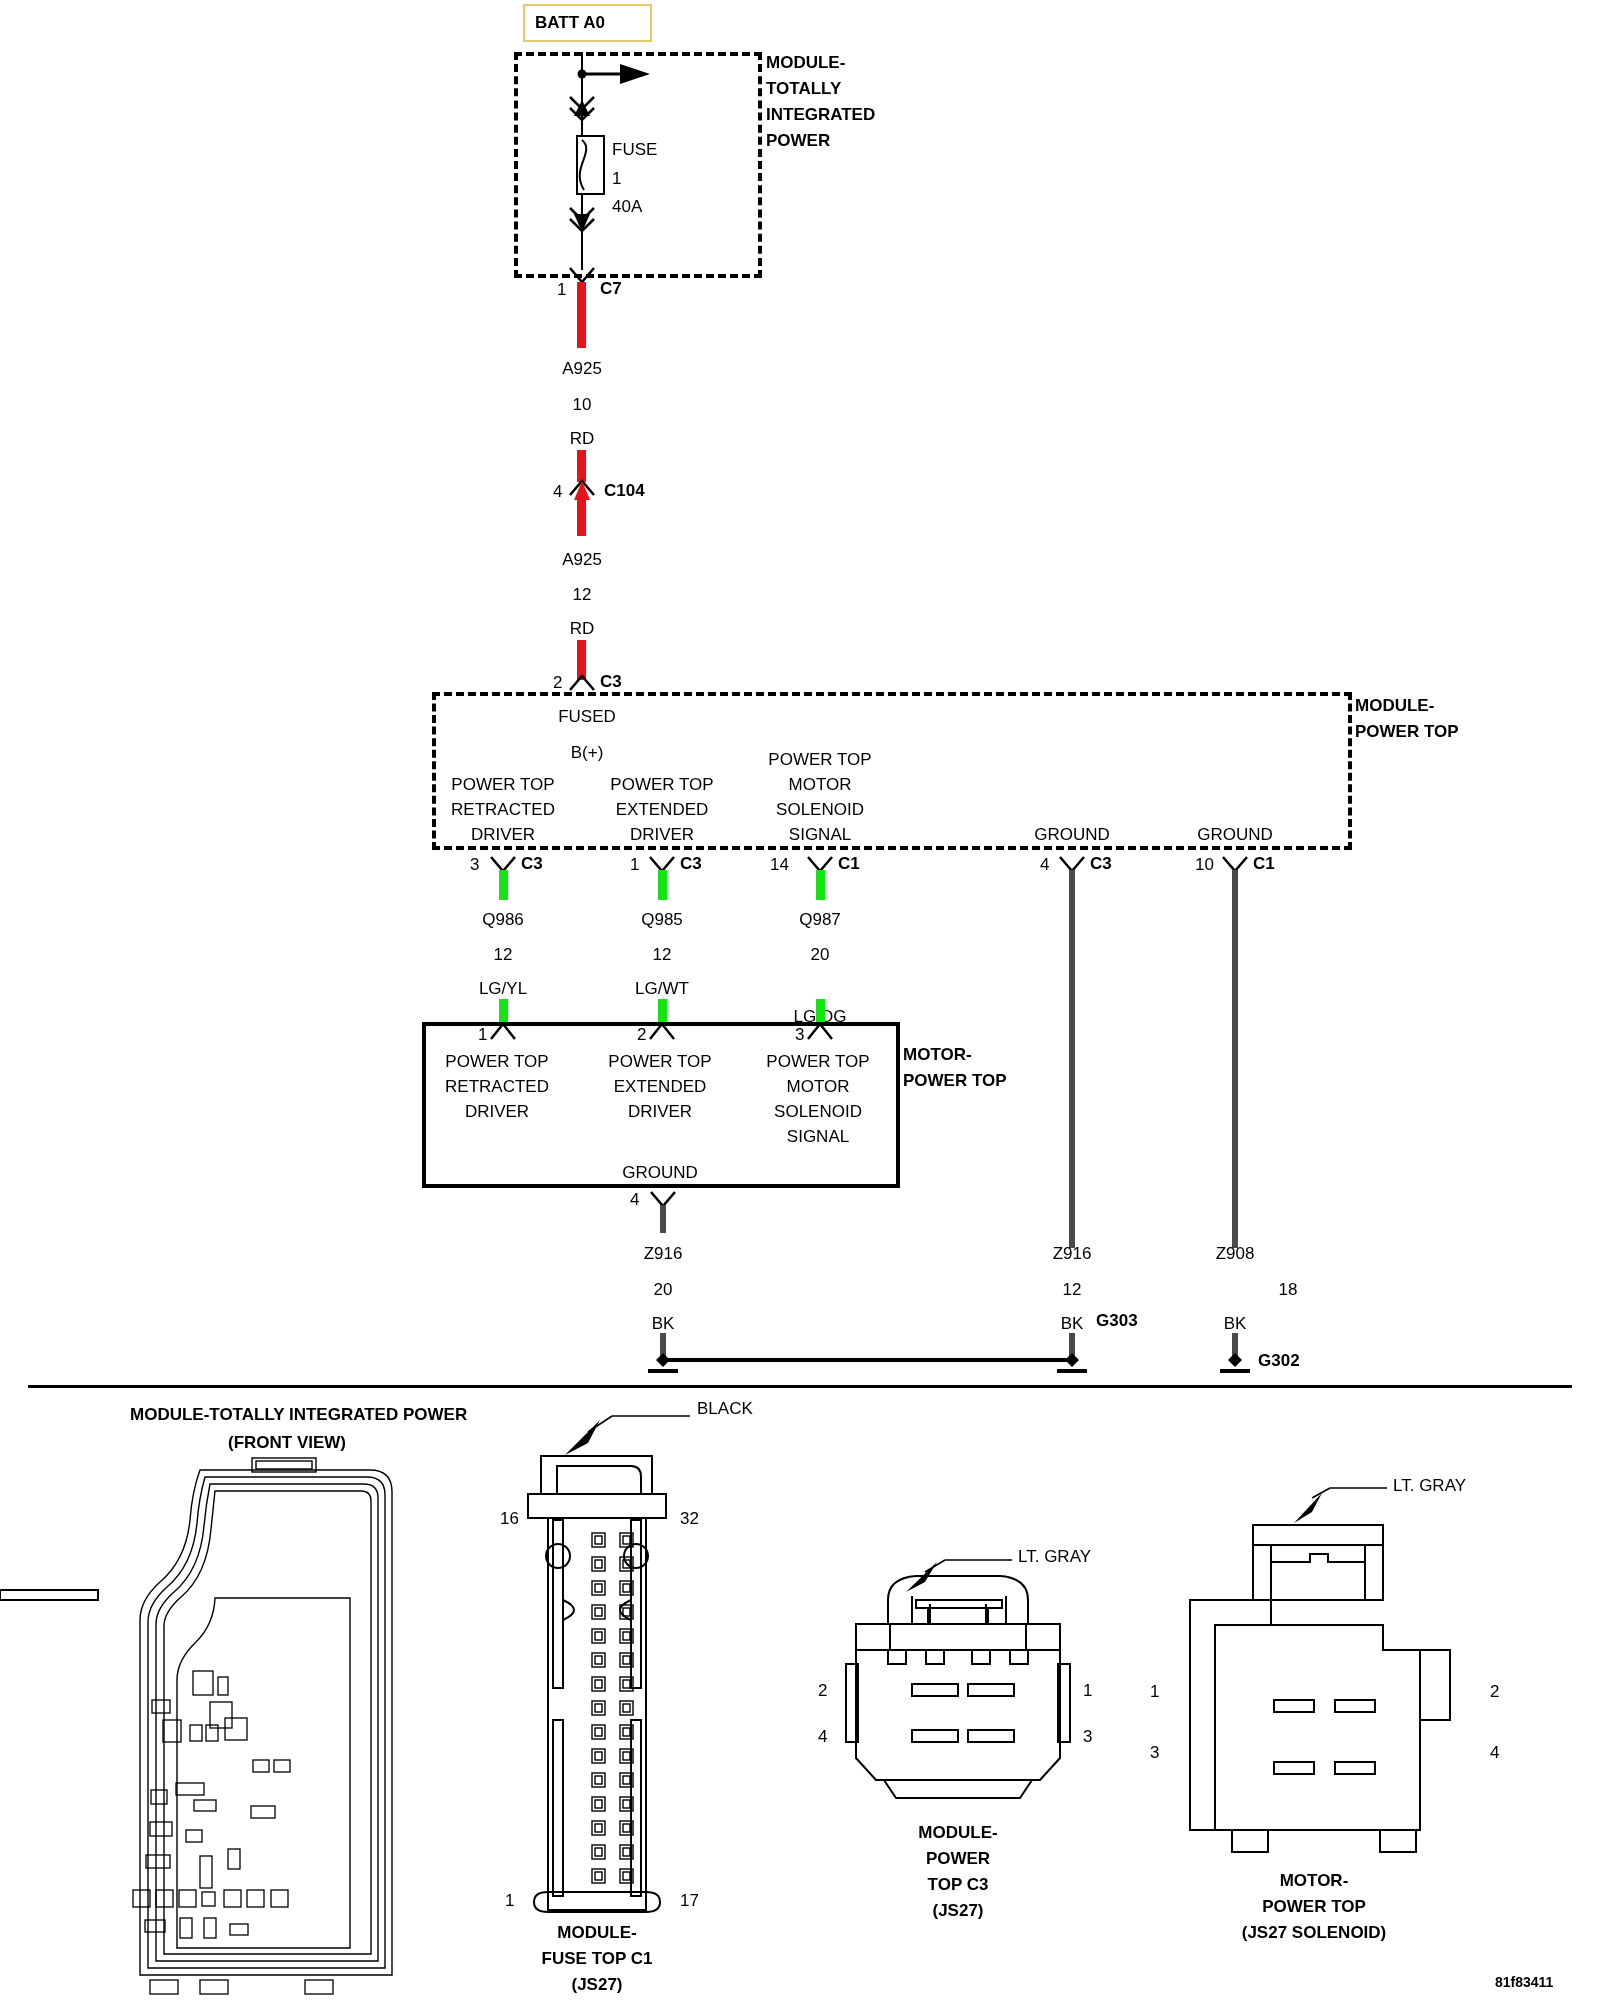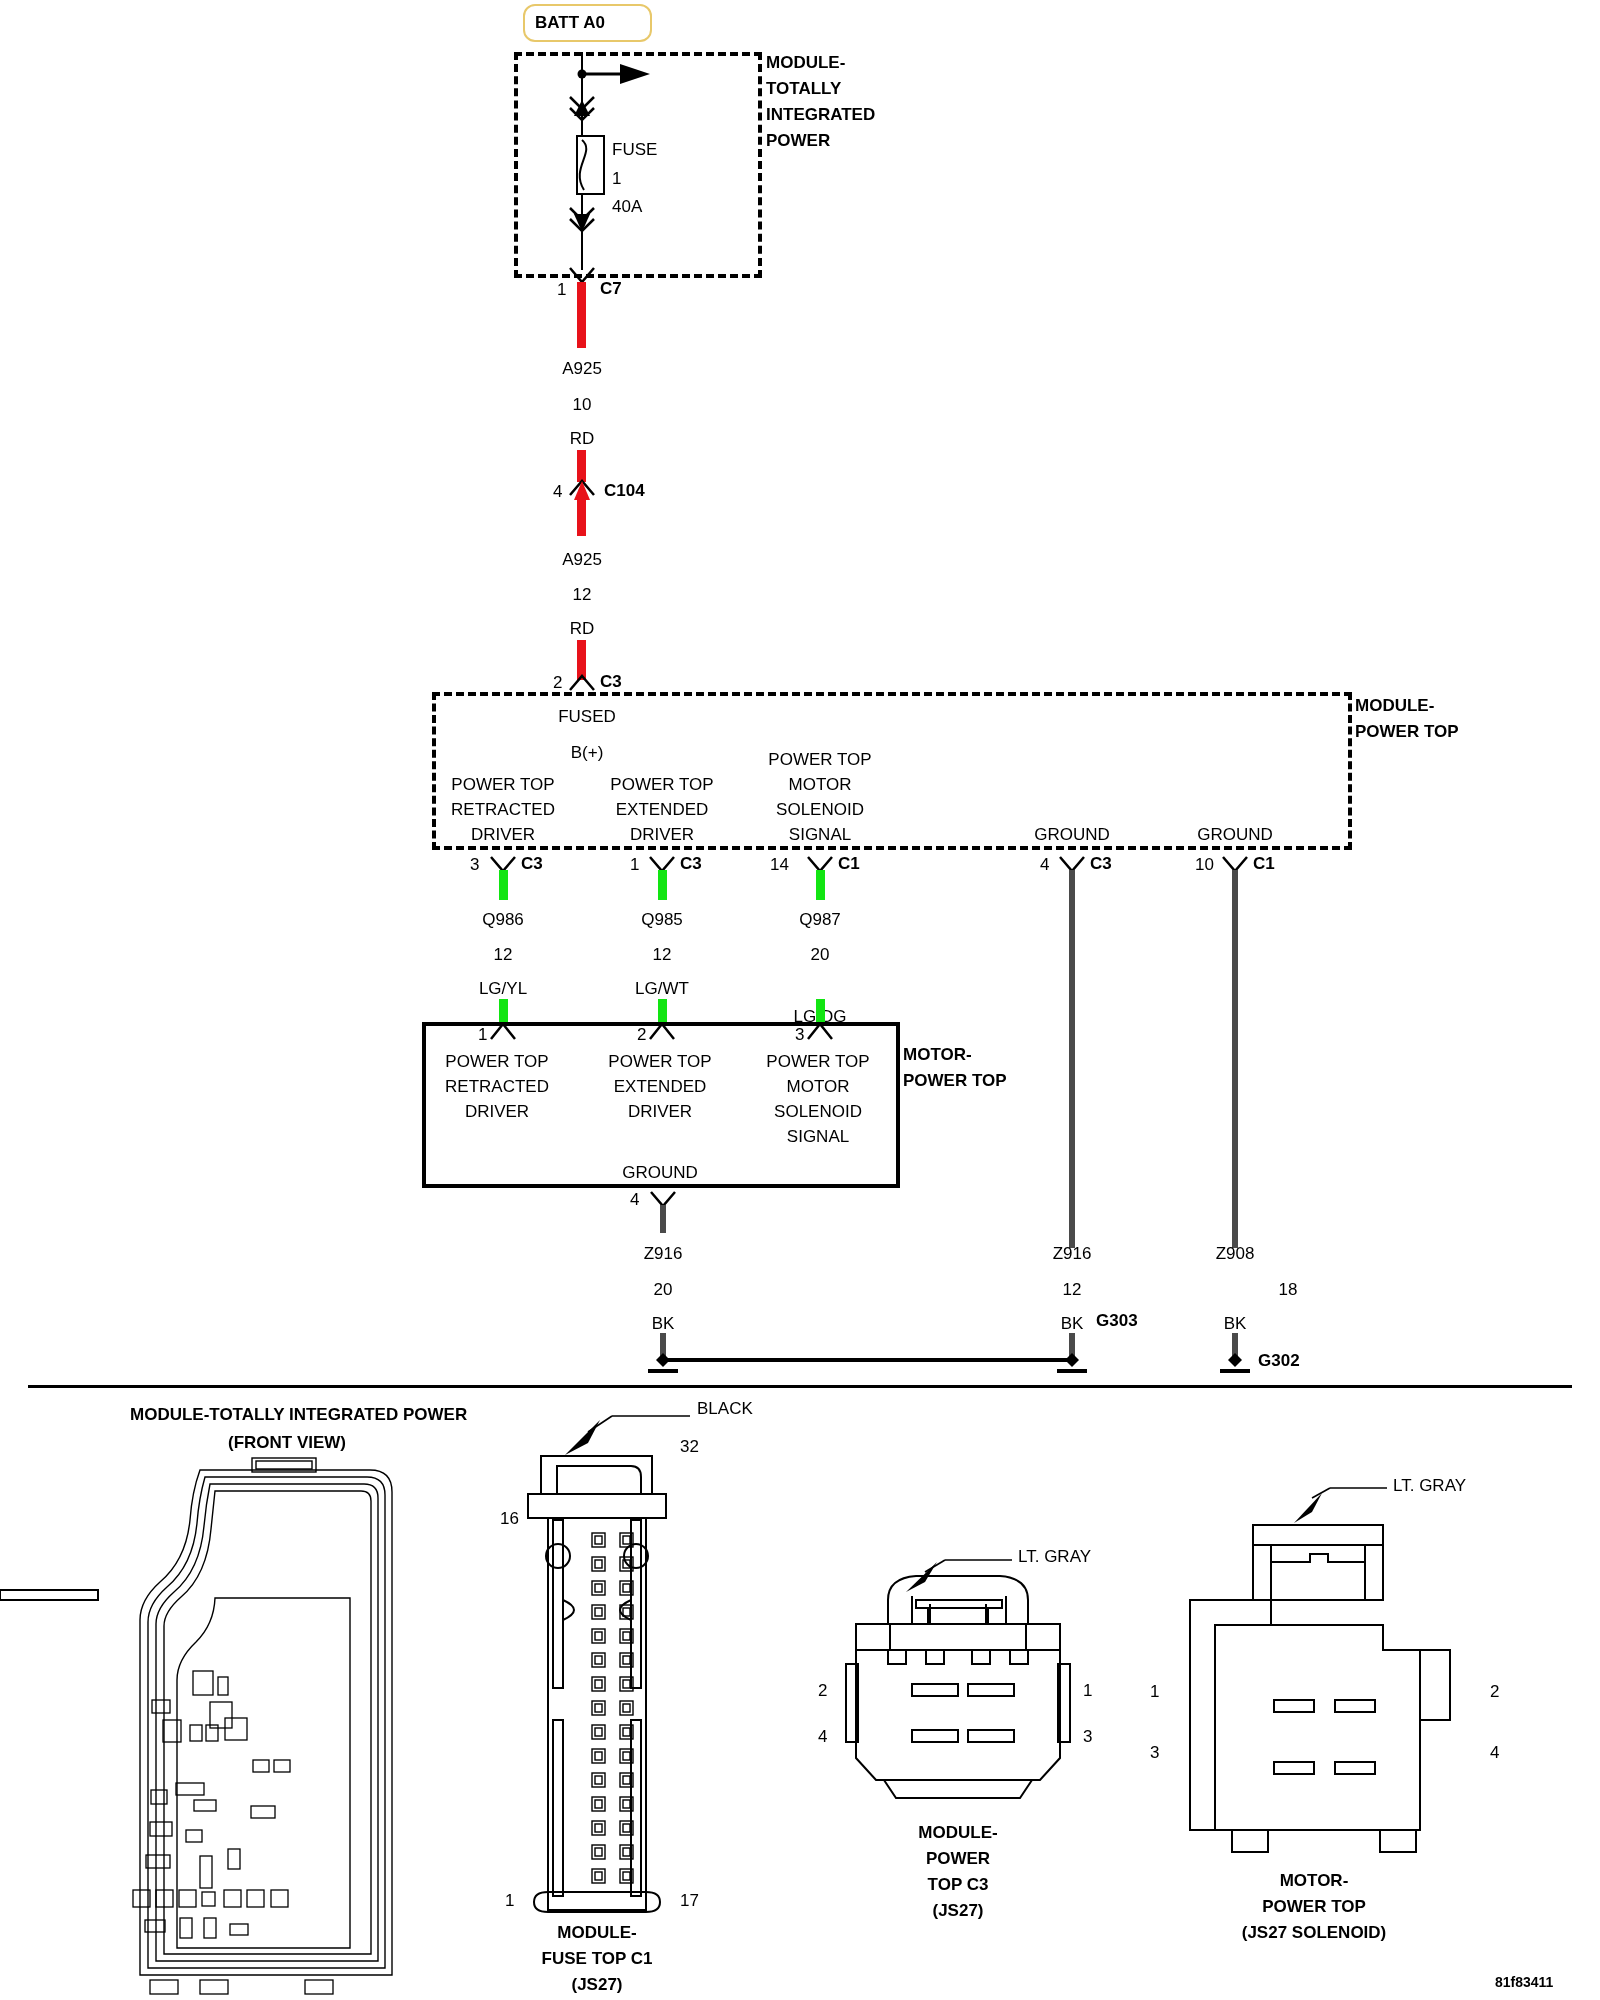--- a/index.html
+++ b/index.html
@@ -16,21 +16,21 @@
   .wire{position:absolute;}
   .rd{background:#e8121a;}
   .lg{background:#12e512;}
   .bk{background:#4a4a4a;}
   svg{position:absolute;overflow:visible;}
   .hr{position:absolute;background:#000;height:3px;}
 </style>
 </head>
 <body>
 
-<div class="battbox" style="left:523px;top:4px;width:115px;height:34px;border-radius:12px;">
+<div class="battbox" style="left:523px;top:4px;width:115px;height:34px;">
   <span>BATT A0</span>
 </div>
 
 <div class="dash-box" style="left:514px;top:52px;width:240px;height:218px;"></div>
 
 <div class="tb" style="left:766px;top:54px;">MODULE-</div>
 <div class="tb" style="left:766px;top:80px;">TOTALLY</div>
 <div class="tb" style="left:766px;top:106px;">INTEGRATED</div>
 <div class="tb" style="left:766px;top:132px;">POWER</div>
 
@@ -370,21 +370,21 @@
       <rect x="595" y="1848" width="7" height="8"></rect>
     <rect x="620" y="1845" width="13" height="14"></rect>
       <rect x="623" y="1848" width="7" height="8"></rect>
     <rect x="592" y="1869" width="13" height="14"></rect>
       <rect x="595" y="1872" width="7" height="8"></rect>
     <rect x="620" y="1869" width="13" height="14"></rect>
       <rect x="623" y="1872" width="7" height="8"></rect>
   </g>
 </svg>
 <div class="t" style="left:500px;top:1510px;">16</div>
-<div class="t" style="left:680px;top:1438px;text-align:right;">32</div>
+<div class="t" style="left:680px;top:1510px;text-align:right;">32</div>
 <div class="t" style="left:505px;top:1892px;">1</div>
 <div class="t" style="left:680px;top:1892px;">17</div>
 <div class="tb ctr" style="left:597px;top:1924px;">MODULE-</div>
 <div class="tb ctr" style="left:597px;top:1950px;">FUSE TOP C1</div>
 <div class="tb ctr" style="left:597px;top:1976px;">(JS27)</div>
 
 <div class="t" style="left:1018px;top:1548px;">LT. GRAY</div>
 <svg style="left:0;top:0;width:1600px;height:2000px;">
   <line x1="945" y1="1560" x2="1012" y2="1560" stroke="#000" stroke-width="1.6"></line>
   <line x1="945" y1="1560" x2="925" y2="1572" stroke="#000" stroke-width="1.6"></line>

